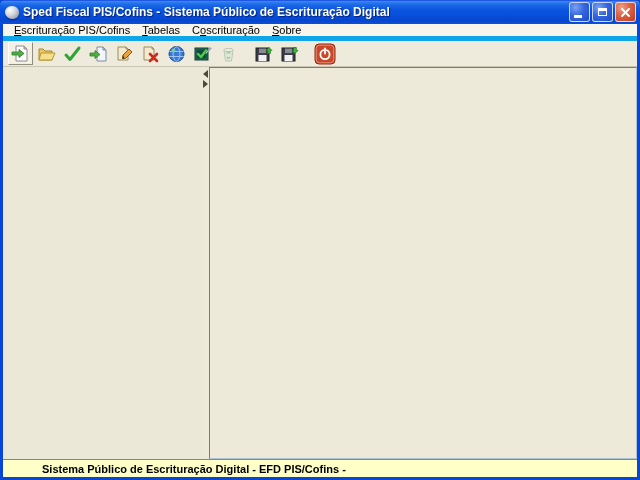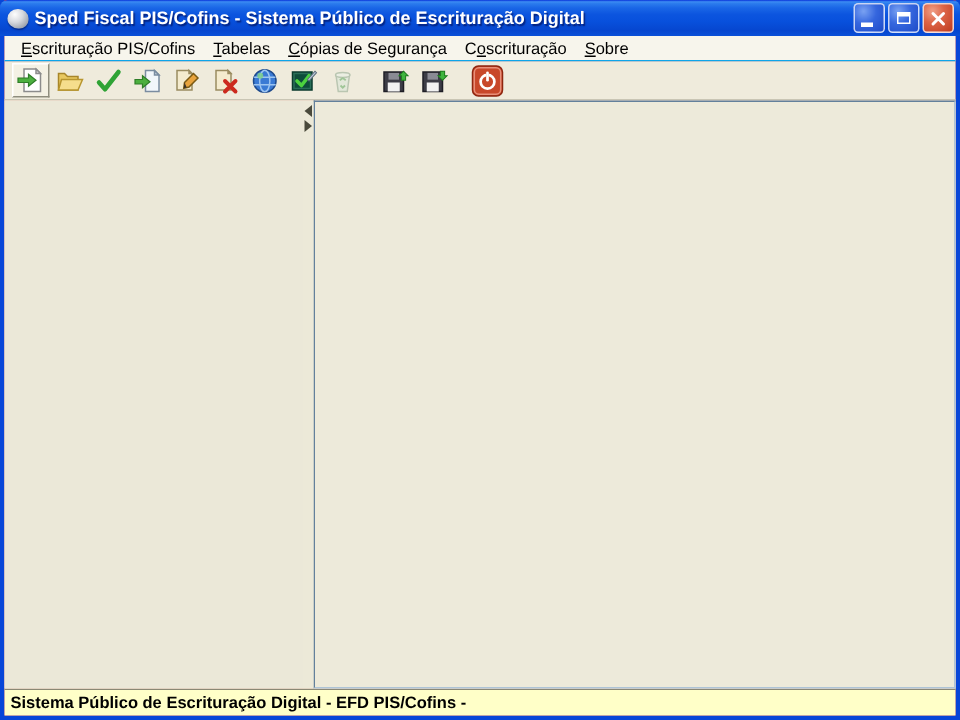--- a/index.html
+++ b/index.html
@@ -4,21 +4,21 @@
 <style>
   * { box-sizing: border-box; margin: 0; padding: 0; }
   html, body { width: 640px; height: 480px; overflow: hidden; }
   body { font-family: "Liberation Sans", sans-serif; }
 
   .window {
     position: absolute; inset: 0;
     border: 3px solid #0846D8;
     border-top: none;
     display: flex; flex-direction: column;
-    background: #ef4444;
+    background: #7f1d1d;
   }
 
   
   .titlebar {
     height: 24px; flex: 0 0 24px;
     margin: -0px -3px 0 -3px;
     background: linear-gradient(180deg,
       #0831D9 0%, #3C8CF3 5%, #2B7BED 10%, #1A66E6 22%,
       #0C55DF 40%, #0850DC 60%, #0646CF 85%, #0A50D8 100%);
     border-radius: 5px 5px 0 0;
@@ -46,22 +46,22 @@
   .wc-blue { background: radial-gradient(circle at 30% 25%, #7AA2F2 0%, #3566DE 45%, #1E4BC8 100%); }
   .wc-red  { background: radial-gradient(circle at 30% 25%, #F0A088 0%, #DD6547 40%, #BE3A1D 100%); }
   .glyph-min { width: 8px; height: 3px; background: #fff; align-self: flex-end; margin: 0 auto 3px 4px; }
   .glyph-max { width: 9px; height: 8px; border: 1px solid #fff; border-top: 3px solid #fff; }
   .wc-btn svg { display: block; }
 
   
   .menubar {
     height: 17px; flex: 0 0 17px;
     background: #F7F5EC;
-    border-bottom: 1px solid #0ea5e9;
-    display: flex; align-items: flex-end;
+    border-bottom: 5px solid #0ea5e9;
+    display: flex; align-items: center;
     padding-left: 5px;
     font-size: 11px; color: #000;
   }
   .menu-item { padding: 1px 6px; white-space: nowrap; cursor: default; }
   .mn { text-decoration: underline; }
 
   
   .toolbar {
     height: 26px; flex: 0 0 26px;
     background: #EFEBDC;
@@ -104,21 +104,21 @@
   
   .statusbar {
     height: 18px; flex: 0 0 18px;
     background: #FFFFC8;
     border-top: 1px solid #8A8874;
     display: flex; align-items: center;
     padding: 0 4px;
     font-size: 11px; color: #000;
     white-space: nowrap;
   }
-  .status-bold { font-weight: bold; margin-right: 4px; }
+  .status-bold { font-weight: bold; margin-right: 4px; margin-left: 35px; }
 </style>
 </head>
 <body>
 
 <div class="window">
 
   <div class="titlebar">
     <span class="app-icon"></span>
     <span class="title-text">Sped Fiscal PIS/Cofins - Sistema Público de Escrituração Digital</span>
     <div class="win-controls">
@@ -132,21 +132,20 @@
         <svg width="11" height="11" viewBox="0 0 11 11">
           <path d="M2 2 L9 9 M9 2 L2 9" stroke="#fff" stroke-width="2" stroke-linecap="round"></path>
         </svg>
       </div>
     </div>
   </div>
 
   <div class="menubar">
     <span class="menu-item"><span></span><span class="mn">E</span><span>scrituração PIS/Cofins</span></span>
     <span class="menu-item"><span></span><span class="mn">T</span><span>abelas</span></span>
-    <span class="menu-item"><span></span><span class="mn">C</span><span>ópias de Segurança</span></span>
     <span class="menu-item"><span>C</span><span class="mn">o</span><span>scrituração</span></span>
     <span class="menu-item"><span></span><span class="mn">S</span><span>obre</span></span>
   </div>
 
   <div class="toolbar">
 
     <button class="tb-btn focused">
       <svg width="19" height="18" viewBox="0 0 19 18">
         <path d="M5 1 H13 L16 4 V16 H5 Z" fill="#FFFFFF" stroke="#8C8C8C"></path>
         <path d="M13 1 L16 4 H13 Z" fill="#D9D9D9" stroke="#8C8C8C"></path>

